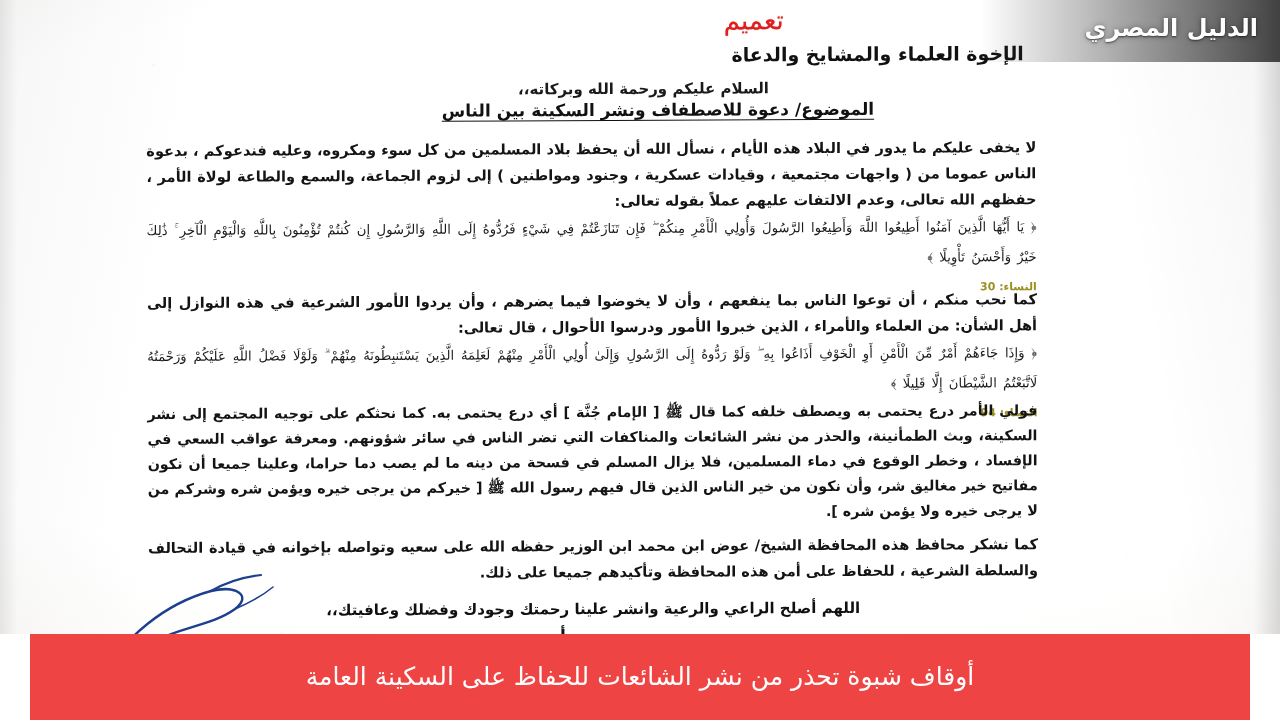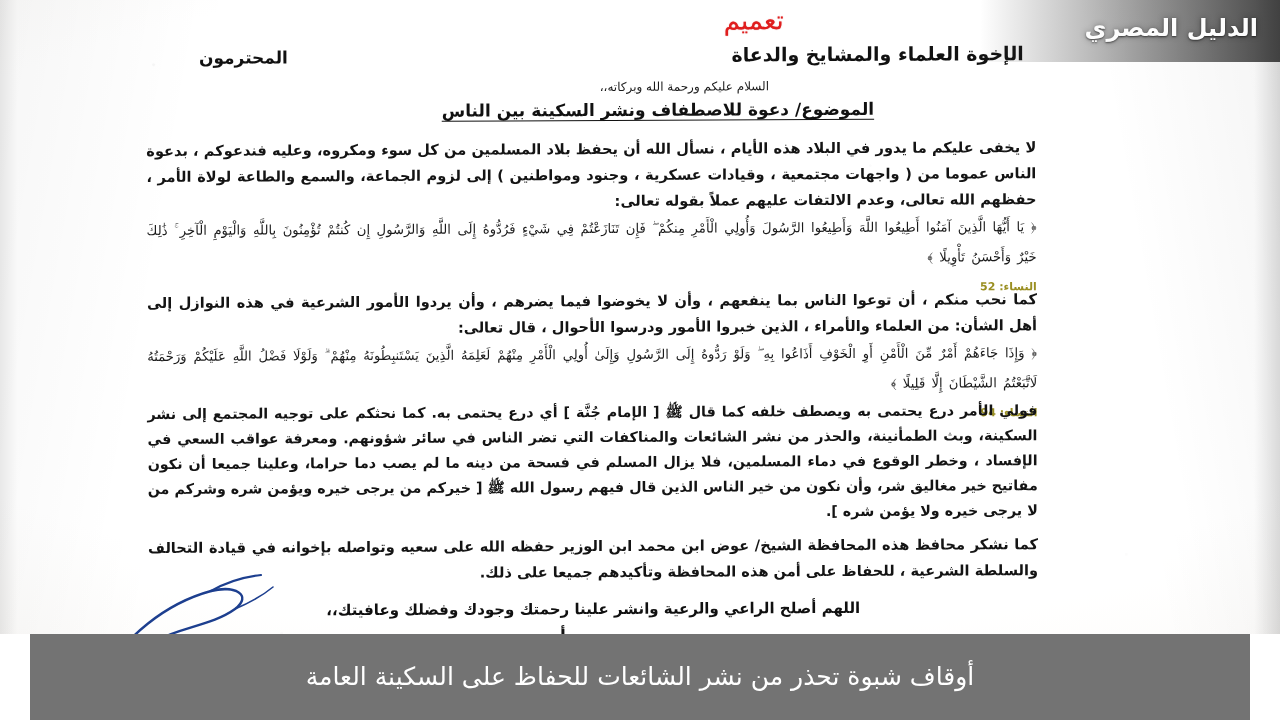--- a/index.html
+++ b/index.html
@@ -80,21 +80,21 @@
     font-size:19px; font-weight:bold; letter-spacing:2.2px;
     padding-right:90px;
   }
   .addr-resp{
     font-size:17px; font-weight:bold; letter-spacing:1px;
     padding-left:105px;
   }
 
   .greeting{
     position:absolute; top:80px; right:345px;
-    font-size:12px; font-weight:normal; letter-spacing:.6px;
+    font-size:15px; font-weight:bold; letter-spacing:.6px;
     color:#1a1a1a;
   }
   .subject{
     position:absolute; top:100px; right:240px;
     font-size:17px; font-weight:bold; letter-spacing:1.6px;
     text-decoration:underline;
     text-underline-offset:4px;
   }
 
   .body-block{
@@ -185,21 +185,21 @@
     width:300px; height:62px;
     background:linear-gradient(to left, rgba(45,45,45,.88), rgba(45,45,45,.0));
     z-index:5;
     pointer-events:none;
   }
 
   
   #caption-bar{
     position:absolute; left:30px; bottom:0;
     width:1220px; height:86px;
-    background:#737373;
+    background:#ef4444;
     z-index:7;
     display:flex; align-items:center; justify-content:center;
     direction:rtl;
   }
   #caption-text{
     color:#ffffff;
     font-size:25px; font-weight:normal;
     letter-spacing:.2px;
     text-align:center;
     padding:0 40px;
@@ -227,30 +227,29 @@
   <div id="page-mark">‎</div>
 
   <div id="doc">
 
     <div class="title-wrap">
       <div class="doc-title">تعميم</div>
     </div>
 
     <div class="addr-row">
       <div class="addr-main">الإخوة العلماء والمشايخ والدعاة</div>
-      <div class="addr-resp">المحترمون</div>
     </div>
 
     <div class="greeting">السلام عليكم ورحمة الله وبركاته،،</div>
     <div class="subject">الموضوع/ دعوة للاصطفاف ونشر السكينة بين الناس</div>
 
     <div class="body-block" id="para1">
       <span>لا يخفى عليكم ما يدور في البلاد هذه الأيام ، نسأل الله أن يحفظ بلاد المسلمين من كل سوء ومكروه، وعليه فندعوكم ، بدعوة الناس عموما من ( واجهات مجتمعية ، وقيادات عسكرية ، وجنود ومواطنين ) إلى لزوم الجماعة، والسمع والطاعة لولاة الأمر ، حفظهم الله تعالى، وعدم الالتفات عليهم عملاً بقوله تعالى:</span>
       <span class="verse">﴿ يَا أَيُّهَا الَّذِينَ آمَنُوا أَطِيعُوا اللَّهَ وَأَطِيعُوا الرَّسُولَ وَأُولِي الْأَمْرِ مِنكُمْ ۖ فَإِن تَنَازَعْتُمْ فِي شَيْءٍ فَرُدُّوهُ إِلَى اللَّهِ وَالرَّسُولِ إِن كُنتُمْ تُؤْمِنُونَ بِاللَّهِ وَالْيَوْمِ الْآخِرِ ۚ ذَٰلِكَ خَيْرٌ وَأَحْسَنُ تَأْوِيلًا ﴾</span>
-      <span class="verse-ref">النساء: 52</span>
+      <span class="verse-ref">النساء: 30</span>
     </div>
 
     <div class="body-block" id="para2">
       <span>كما نحب منكم ، أن توعوا الناس بما ينفعهم ، وأن لا يخوضوا فيما يضرهم ، وأن يردوا الأمور الشرعية في هذه النوازل إلى أهل الشأن: من العلماء والأمراء ، الذين خبروا الأمور ودرسوا الأحوال ، قال تعالى:</span>
       <span class="verse">﴿ وَإِذَا جَاءَهُمْ أَمْرٌ مِّنَ الْأَمْنِ أَوِ الْخَوْفِ أَذَاعُوا بِهِ ۖ وَلَوْ رَدُّوهُ إِلَى الرَّسُولِ وَإِلَىٰ أُولِي الْأَمْرِ مِنْهُمْ لَعَلِمَهُ الَّذِينَ يَسْتَنبِطُونَهُ مِنْهُمْ ۗ وَلَوْلَا فَضْلُ اللَّهِ عَلَيْكُمْ وَرَحْمَتُهُ لَاتَّبَعْتُمُ الشَّيْطَانَ إِلَّا قَلِيلًا ﴾</span>
       <span class="verse-ref">النساء: 94</span>
     </div>
 
     <div class="body-block" id="para3">فولي الأمر درع يحتمى به ويصطف خلفه كما قال ﷺ [ الإمام جُنَّة ] أي درع يحتمى به. كما نحثكم على توجيه المجتمع إلى نشر السكينة، وبث الطمأنينة، والحذر من نشر الشائعات والمناكفات التي تضر الناس في سائر شؤونهم. ومعرفة عواقب السعي في الإفساد ، وخطر الوقوع في دماء المسلمين، فلا يزال المسلم في فسحة من دينه ما لم يصب دما حراما، وعلينا جميعا أن نكون مفاتيح خير مغاليق شر، وأن نكون من خير الناس الذين قال فيهم رسول الله ﷺ [ خيركم من يرجى خيره ويؤمن شره وشركم من لا يرجى خيره ولا يؤمن شره ].</div>
 

